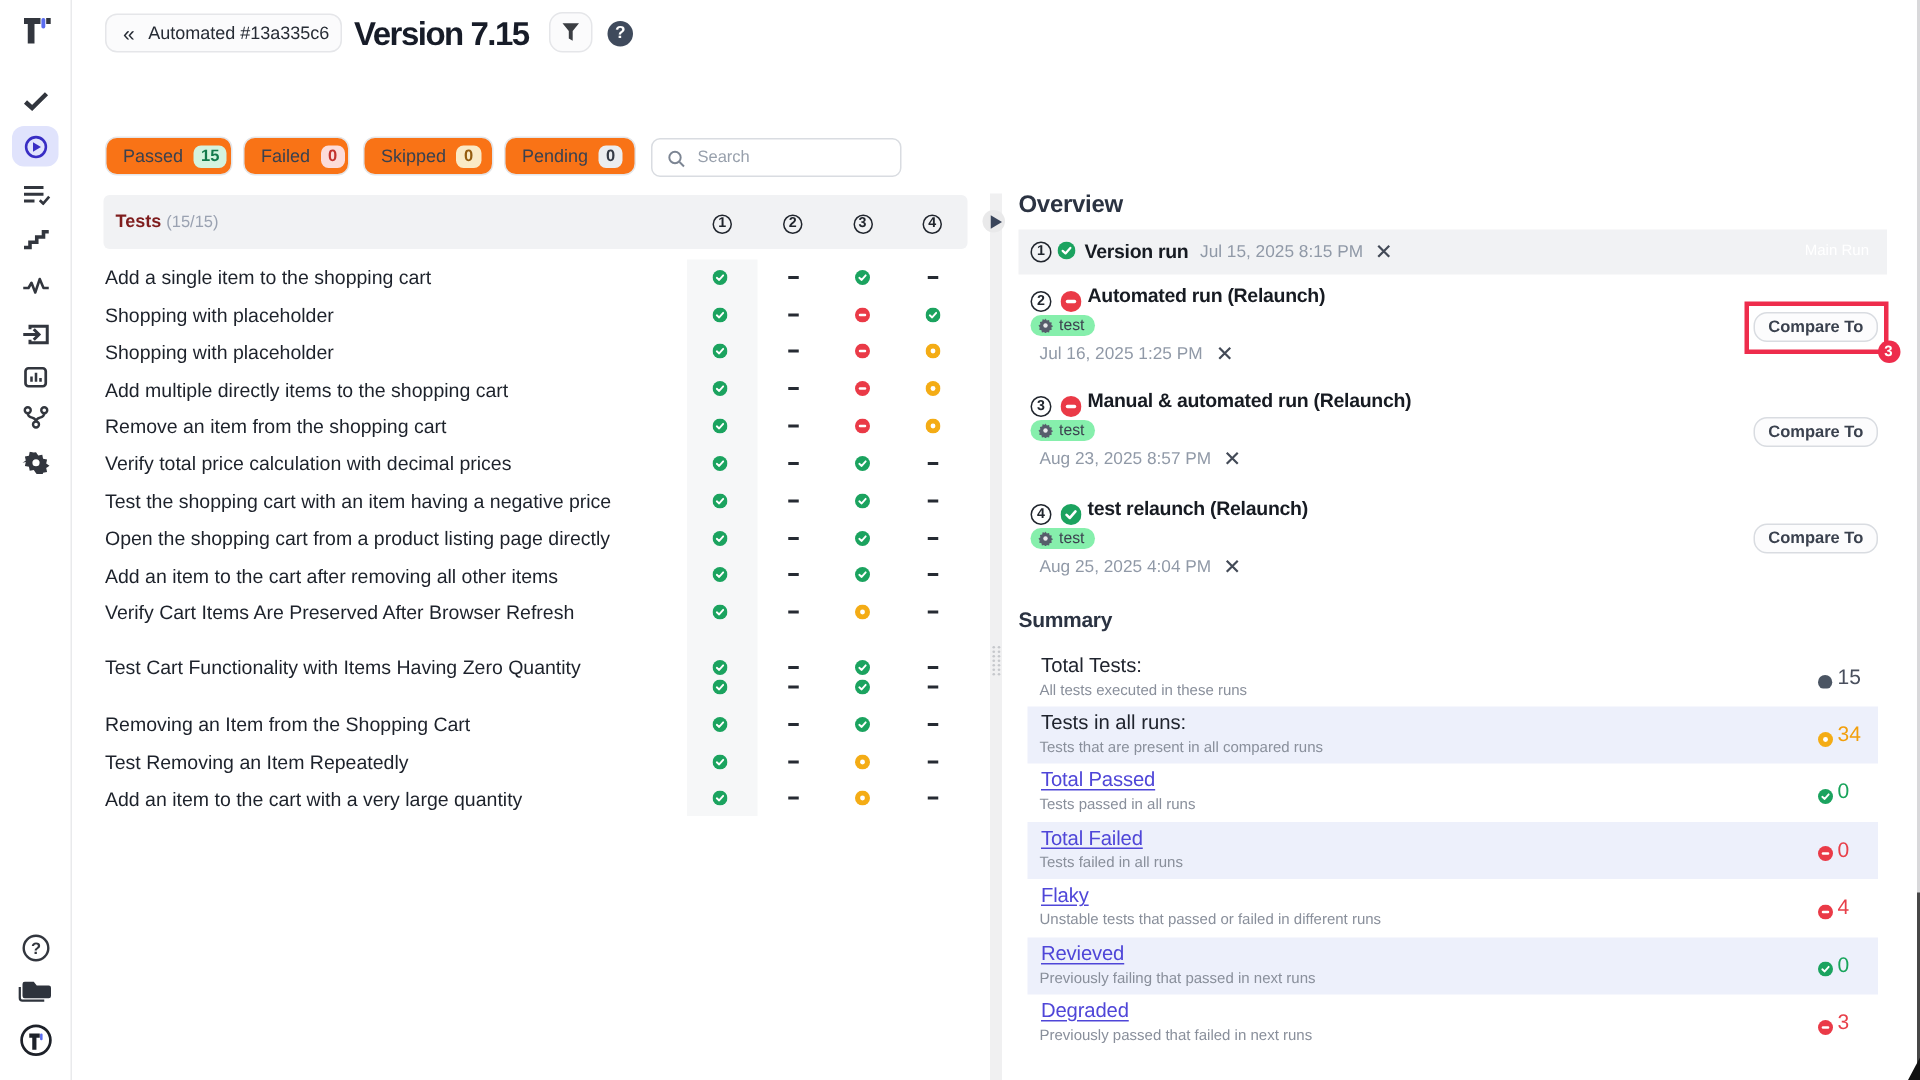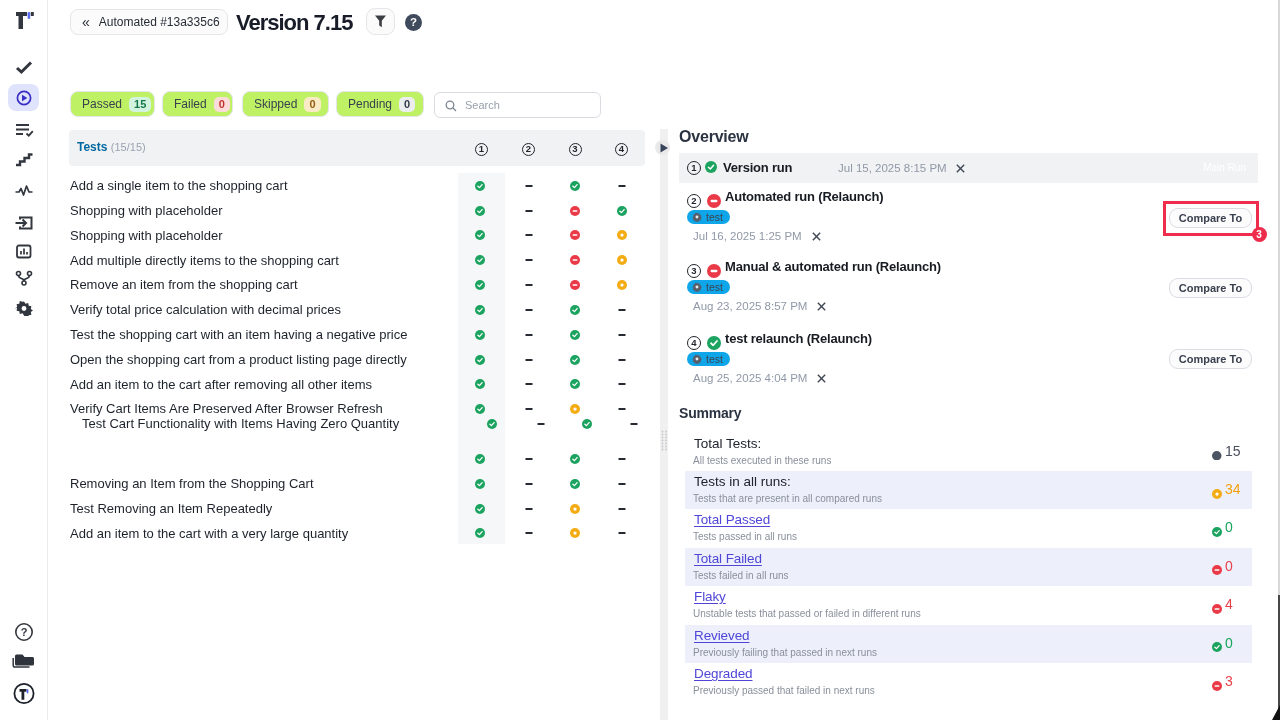--- a/index.html
+++ b/index.html
@@ -16,27 +16,27 @@
   
   .cnum { display:inline-block; width:13px; height:13px; border:1.7px solid #20252d;
     border-radius:50%; font-size:9.5px; font-weight:bold; color:#20252d; text-align:center;
     line-height:10px; background:transparent; }
   
   .trow { position:absolute; left:69px; width:576px; height:24.85px; }
   .trow .name { position:absolute; left:1px; top:50%; transform:translateY(-50%);
     font-size:13px; color:#1d222b; white-space:nowrap; }
   .cc { position:absolute; top:50%; transform:translate(-50%,-50%); }
   
-  .chip { position:absolute; top:91px; height:26px; border:1px solid #e4e6e9; background:#bef264;
+  .chip { position:absolute; top:91px; height:26px; border:1px solid #e4e6e9; background:#f97316;
     border-radius:8px; font-size:12px; color:#3a414e; display:flex; align-items:center; }
   .badge { display:inline-block; height:15px; line-height:15px; border-radius:5px;
     font-size:11px; font-weight:bold; padding:0 5px; margin-left:7px; }
   
   .runtitle { font-weight:bold; font-size:13px; line-height:13px; letter-spacing:-0.2px; color:#171b22; white-space:nowrap; }
-  .tagchip { position:absolute; height:14px; background:#0ea5e9; border-radius:8px;
+  .tagchip { position:absolute; height:14px; background:#86efac; border-radius:8px;
     font-size:10.5px; color:#3c4250; display:flex; align-items:center; padding:0 7px 0 5px; }
   .datetxt { font-size:11.5px; color:#9099a7; white-space:nowrap; }
   .cmpbtn { position:absolute; width:83px; height:20px; border:1px solid #d9dce1; background:#fcfcfd;
     border-radius:9px; font-size:11px; font-weight:bold; color:#3a414e; text-align:center; line-height:18px; }
   .sumrow { position:absolute; left:685px; width:567px; height:38.4px; }
   .sumrow .t1 { position:absolute; left:9px; top:3px; font-size:13.5px; color:#20242e; }
   .sumrow .t2 { position:absolute; left:8px; top:22px; font-size:10px; color:#898f9b; }
   .sumrow .num { position:absolute; left:540px; top:12px; font-size:14px; line-height:12px; }
   .sumrow .ic  { position:absolute; left:527px; top:13px; }
   .link { color:#4f46d8; font-weight:normal; font-size:13.5px; letter-spacing:-0.1px; text-decoration:underline; text-underline-offset:2px; }
@@ -146,21 +146,21 @@
   </div>
 <div class="abs" style="left:434px; top:92px; width:167px; height:26px; border:1px solid #d9dce1; border-radius:6px; background:#fff;">
   <svg class="abs" style="left:10px; top:6.5px;" width="12" height="12" viewBox="0 0 12 12">
     <circle cx="5" cy="5" r="3.8" stroke="#7c8593" stroke-width="1.3" fill="none"></circle>
     <path d="M8 8 L11 11" stroke="#7c8593" stroke-width="1.3"></path>
   </svg>
   <span class="abs" style="left:30px; top:6px; font-size:11px; color:#98a0ac;">Search</span>
 </div>
 
 <div class="abs" style="left:69px; top:129.5px; width:576px; height:36px; background:#f1f2f4; border-radius:4px;"></div>
-<div class="abs" style="left:77px; top:140px; font-size:12px;"><b style="color:#0369a1;">Tests</b> <span style="color:#9aa2b1; font-size:11px;">(15/15)</span></div>
+<div class="abs" style="left:77px; top:140px; font-size:12px;"><b style="color:#7f1d1d;">Tests</b> <span style="color:#9aa2b1; font-size:11px;">(15/15)</span></div>
 <div class="abs" style="left:475px; top:142.5px; display:flex;">
     <span class="cnum">1</span>
   </div>
 <div class="abs" style="left:522px; top:142.5px; display:flex;">
     <span class="cnum">2</span>
   </div>
 <div class="abs" style="left:568.5px; top:142.5px; display:flex;">
     <span class="cnum">3</span>
   </div>
 <div class="abs" style="left:615px; top:142.5px; display:flex;">
@@ -304,21 +304,21 @@
           <circle cx="8" cy="8" r="8" fill="#1ba35f"></circle>
           <path d="M4.6 8.3 L7.1 10.6 L11.4 5.7" stroke="#fff" stroke-width="2" fill="none" stroke-linecap="round" stroke-linejoin="round"></path>
         </svg></span>
       <span class="cc" style="left:459.5px;"><span class="dash"></span></span>
       <span class="cc" style="left:506px;"><svg class="st" width="10" height="10" viewBox="0 0 16 16">
           <circle cx="8" cy="8" r="8" fill="#f4ac15"></circle>
           <circle cx="8" cy="8" r="2.6" fill="#fff"></circle>
         </svg></span>
       <span class="cc" style="left:552.5px;"><span class="dash"></span></span>
     </div>
-    <div class="trow" style="top:411px;margin-left:12px;">
+    <div class="trow" style="top:433px;">
       <span class="name">Test Cart Functionality with Items Having Zero Quantity</span>
       <span class="cc" style="left:411px;"><svg class="st" width="10" height="10" viewBox="0 0 16 16">
           <circle cx="8" cy="8" r="8" fill="#1ba35f"></circle>
           <path d="M4.6 8.3 L7.1 10.6 L11.4 5.7" stroke="#fff" stroke-width="2" fill="none" stroke-linecap="round" stroke-linejoin="round"></path>
         </svg></span>
       <span class="cc" style="left:459.5px;"><span class="dash"></span></span>
       <span class="cc" style="left:506px;"><svg class="st" width="10" height="10" viewBox="0 0 16 16">
           <circle cx="8" cy="8" r="8" fill="#1ba35f"></circle>
           <path d="M4.6 8.3 L7.1 10.6 L11.4 5.7" stroke="#fff" stroke-width="2" fill="none" stroke-linecap="round" stroke-linejoin="round"></path>
         </svg></span>
@@ -407,21 +407,21 @@
     <div class="abs" style="left:687px; top:160.5px; display:flex;">
       <span class="cnum" style="width:14px;height:14px;line-height:11px;font-size:9.5px;">1</span>
     </div>
     <div class="abs" style="left:705px; top:161px; display:flex;">
       <svg class="st" width="12" height="12" viewBox="0 0 16 16">
         <circle cx="8" cy="8" r="8" fill="#1ba35f"></circle>
         <path d="M4.6 8.3 L7.1 10.6 L11.4 5.7" stroke="#fff" stroke-width="2" fill="none" stroke-linecap="round" stroke-linejoin="round"></path>
       </svg>
     </div>
     <div class="abs" style="left:723px; top:160.5px; font-size:13px; line-height:13px;"><span class="runtitle">Version run</span></div>
-    <div class="abs" style="left:800px; top:162px; font-size:11.5px; line-height:12px;margin-left:38px;"><span class="datetxt">Jul 15, 2025 8:15 PM</span><span style="display:inline-block;width:8px;"></span><svg class="st" width="11" height="11" viewBox="0 0 12 12">
+    <div class="abs" style="left:800px; top:162px; font-size:11.5px; line-height:12px;"><span class="datetxt">Jul 15, 2025 8:15 PM</span><span style="display:inline-block;width:8px;"></span><svg class="st" width="11" height="11" viewBox="0 0 12 12">
         <path d="M2 2 L10 10 M10 2 L2 10" stroke="#434a57" stroke-width="1.6"></path>
       </svg></div>
     <div class="abs" style="left:1246px; top:162.5px; transform:translateX(-100%); font-size:10px; line-height:10px; color:#fff; white-space:nowrap;">Main Run</div>
     <div class="abs" style="left:687px; top:194px; display:flex;">
       <span class="cnum" style="width:14px;height:14px;line-height:11px;font-size:9.5px;">2</span>
     </div>
     <div class="abs" style="left:706.5px; top:193.5px; display:flex;">
       <svg class="st" width="14" height="14" viewBox="0 0 16 16">
         <circle cx="8" cy="8" r="8" fill="#ea3a47"></circle>
         <rect x="4" y="6.7" width="8" height="2.6" rx="1.3" fill="#fff"></rect>

